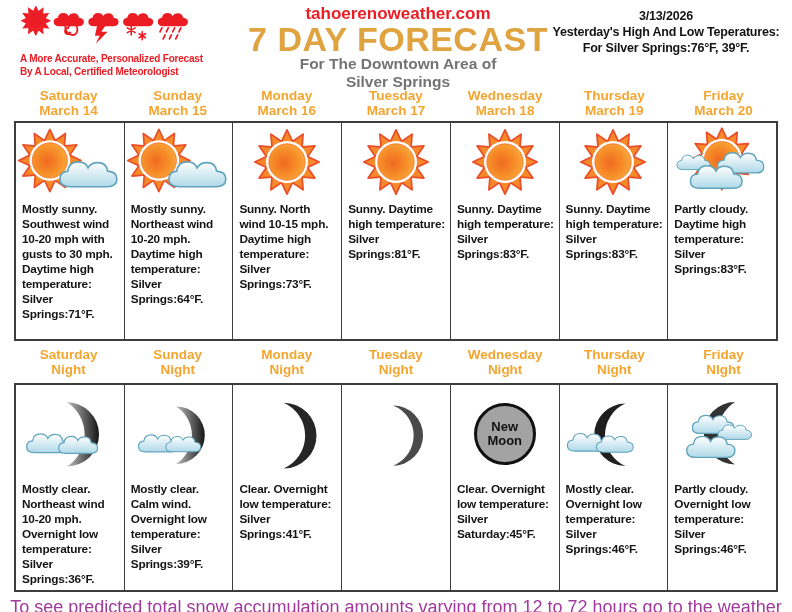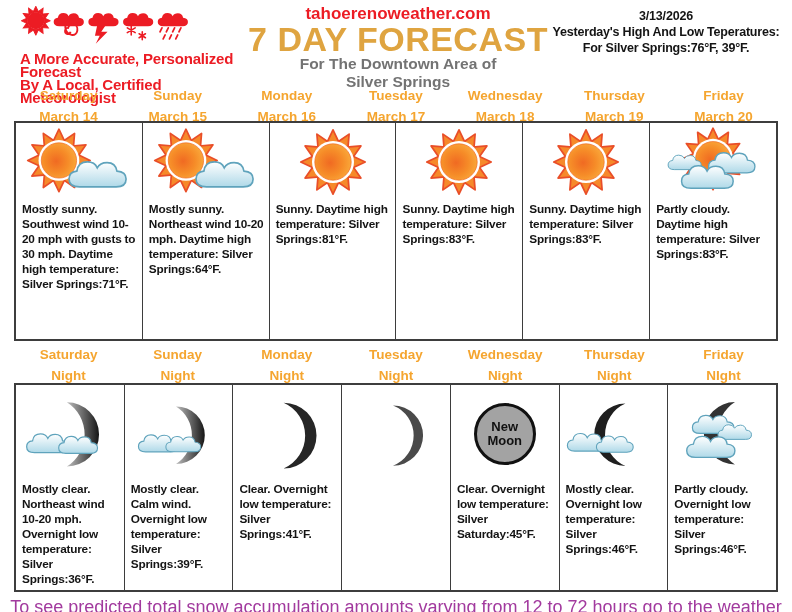--- a/index.html
+++ b/index.html
@@ -3,31 +3,31 @@
 <meta charset="utf-8">
 <style>
   * { box-sizing: border-box; }
   html,body { margin:0; padding:0; background:#fff; }
   body { font-family:"Liberation Sans", sans-serif; }
   .page { position:relative; width:792px; height:612px; background:#fff; overflow:hidden; }
 
   
   .logo { position:absolute; left:20px; top:5px; width:218px; }
   .logo-icons { display:block; }
-  .tagline { color:#EC1C24; font-weight:bold; font-size:15px; line-height:13px; margin-top:2px; letter-spacing:-0.2px; }
+  .tagline { color:#EC1C24; font-weight:bold; font-size:10px; line-height:13px; margin-top:2px; letter-spacing:-0.2px; }
   .title-block { position:absolute; left:246px; top:5px; width:304px; text-align:center; }
   .site { color:#EC1C24; font-weight:bold; font-size:17px; line-height:18px; }
   .main-title { color:#DFA440; font-weight:bold; font-size:34px; line-height:32px; letter-spacing:0.5px; }
   .subtitle { color:#737373; font-weight:bold; font-size:15.5px; line-height:18px; }
   .right-block { position:absolute; left:544px; top:8px; width:244px; text-align:center; color:#141414; font-weight:bold; font-size:12.5px; line-height:16px; letter-spacing:-0.2px; }
 
   
   .labels-row { position:absolute; left:14px; width:764px; display:flex; }
   .labels-row .lab { flex:1; min-width:0; text-align:center; color:#F5A52F; font-weight:bold; font-size:13.5px; line-height:15px; }
-  .lab .l2 { margin-top:6px; }
+  .lab .l2 { }
   .day-labels { top:88px; }
   .night-labels { top:347px; }
 
   
   .fbox { position:absolute; left:14px; width:764px; border:2px solid #3D3D3D; display:flex; background:#fff; }
   .day-box { top:121px; height:220px; }
   .night-box { top:383px; height:209px; }
   .cell { flex:1; min-width:0; overflow:hidden; }
   .cell + .cell { border-left:1.5px solid #3D3D3D; }
   .icon-area { display:flex; align-items:center; justify-content:center; }
@@ -207,20 +207,31 @@
           <use href="#g-sun" transform="translate(0,-2) scale(0.88)"></use>
           <use href="#g-daycloud" transform="translate(52,32) scale(0.85)"></use>
         </svg>
       </div>
       <div class="cell-text">
         <span class="cond">Mostly sunny. Northeast wind 10-20 mph. Daytime high temperature:</span>
         <span class="loc">Silver Springs:64°F.</span>
       </div>
     </div>
 
+    <div class="cell">
+      <div class="icon-area">
+        <svg width="70" height="70" viewBox="0 0 100 100">
+            <use href="#g-sun"></use>
+          </svg>
+      </div>
+      <div class="cell-text">
+        <span class="cond">Sunny. North wind 10-15 mph. Daytime high temperature:</span>
+        <span class="loc">Silver Springs:73°F.</span>
+      </div>
+    </div>
 
     <div class="cell">
       <div class="icon-area">
         <svg width="70" height="70" viewBox="0 0 100 100">
             <use href="#g-sun"></use>
           </svg>
       </div>
       <div class="cell-text">
         <span class="cond">Sunny. Daytime high temperature:</span>
         <span class="loc">Silver Springs:81°F.</span>

